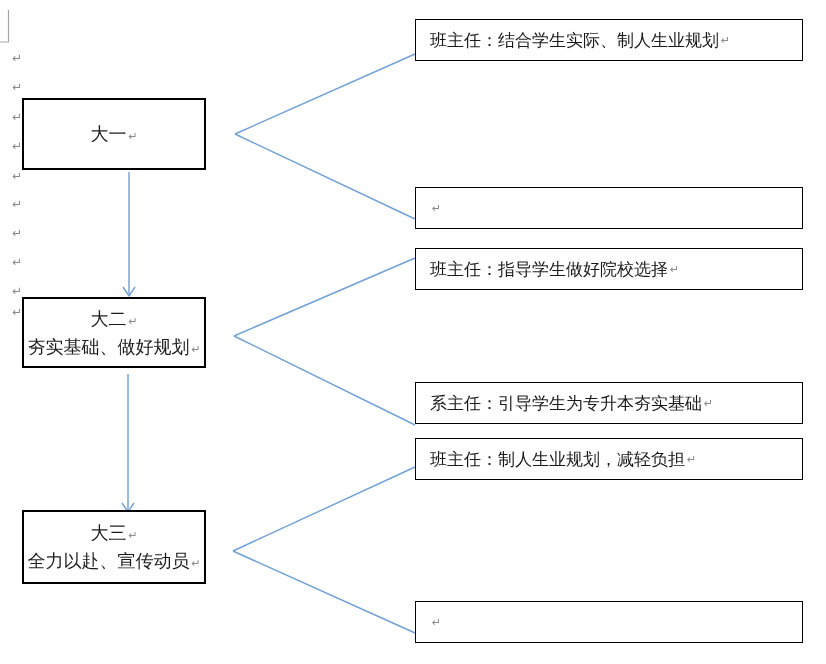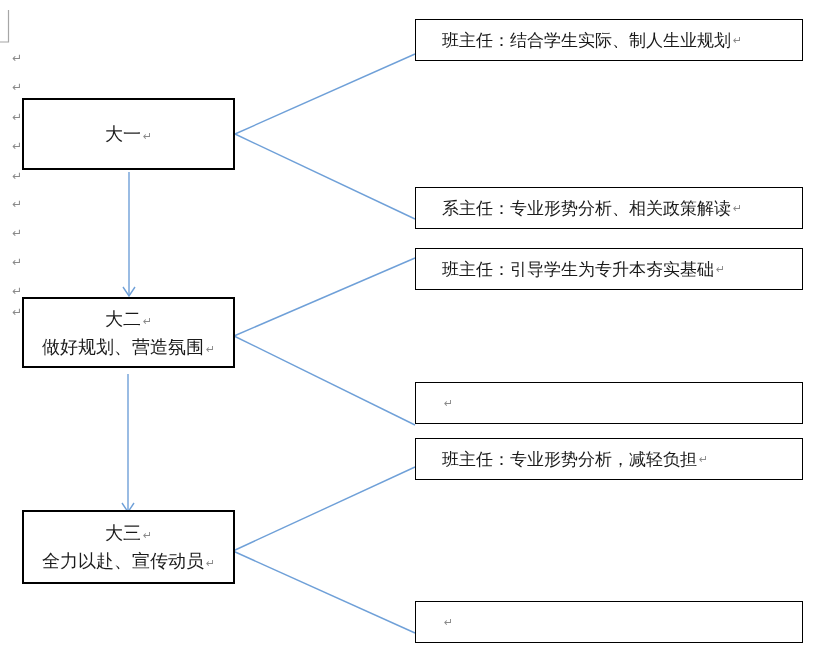--- a/index.html
+++ b/index.html
@@ -2,29 +2,29 @@
 <html><head>
 <meta charset="utf-8">
 <style>
   html,body{margin:0;padding:0;background:#ffffff;}
   .canvas{
     position:relative;width:826px;height:664px;background:#ffffff;
     font-family:"Liberation Serif","DejaVu Serif",serif;overflow:hidden;
   }
   .layer{position:absolute;left:0;top:0;pointer-events:none;}
   .stage-box{
-    position:absolute;left:22px;width:213px;box-sizing:border-box;
+    position:absolute;left:22px;width:184px;box-sizing:border-box;
     border:2px solid #000;background:#fff;
     display:flex;flex-direction:column;justify-content:center;align-items:center;
     text-align:center;font-size:18px;line-height:28px;color:#1a1a1a;
   }
   .task-box{
     position:absolute;left:415px;width:388px;height:42px;box-sizing:border-box;
     border:1.5px solid #000;background:#fff;
-    display:flex;align-items:center;padding-left:26px;
+    display:flex;align-items:center;padding-left:14px;
     font-size:17px;color:#1a1a1a;white-space:nowrap;
   }
   .pilcrow-inline{
     font-family:"DejaVu Sans",sans-serif;font-size:11px;color:#8a8a8a;
     margin-left:2px;line-height:1;
   }
   .margin-pilcrow{
     position:absolute;left:12px;font-family:"DejaVu Sans",sans-serif;
     font-size:12px;color:#8a8a8a;line-height:1;
   }
@@ -73,49 +73,49 @@
     <div>
       <span>大一</span><span class="pilcrow-inline">↵</span>
     </div>
   </div>
 
   <div class="stage-box" style="top:297px;height:71px">
     <div>
       <span>大二</span><span class="pilcrow-inline">↵</span>
     </div>
     <div>
-      <span>做好规划、营造氛围</span><span class="pilcrow-inline">↵</span>
+      <span>夯实基础、做好规划</span><span class="pilcrow-inline">↵</span>
     </div>
   </div>
 
   <div class="stage-box" style="top:510px;height:74px">
     <div>
       <span>大三</span><span class="pilcrow-inline">↵</span>
     </div>
     <div>
       <span>全力以赴、宣传动员</span><span class="pilcrow-inline">↵</span>
     </div>
   </div>
 
   <div class="task-box" style="top:19px">
     <span>班主任：结合学生实际、制人生业规划</span>
       <span class="pilcrow-inline">↵</span>
   </div>
   <div class="task-box" style="top:187px">
-    <span>系主任：专业形势分析、相关政策解读</span>
       <span class="pilcrow-inline">↵</span>
   </div>
   <div class="task-box" style="top:248px">
-    <span>班主任：引导学生为专升本夯实基础</span>
+    <span>班主任：指导学生做好院校选择</span>
       <span class="pilcrow-inline">↵</span>
   </div>
   <div class="task-box" style="top:382px">
+    <span>系主任：引导学生为专升本夯实基础</span>
       <span class="pilcrow-inline">↵</span>
   </div>
   <div class="task-box" style="top:438px">
-    <span>班主任：专业形势分析，减轻负担</span>
+    <span>班主任：制人生业规划，减轻负担</span>
       <span class="pilcrow-inline">↵</span>
   </div>
   <div class="task-box" style="top:601px">
       <span class="pilcrow-inline">↵</span>
   </div>
 
 </div>
 
 </body></html>

